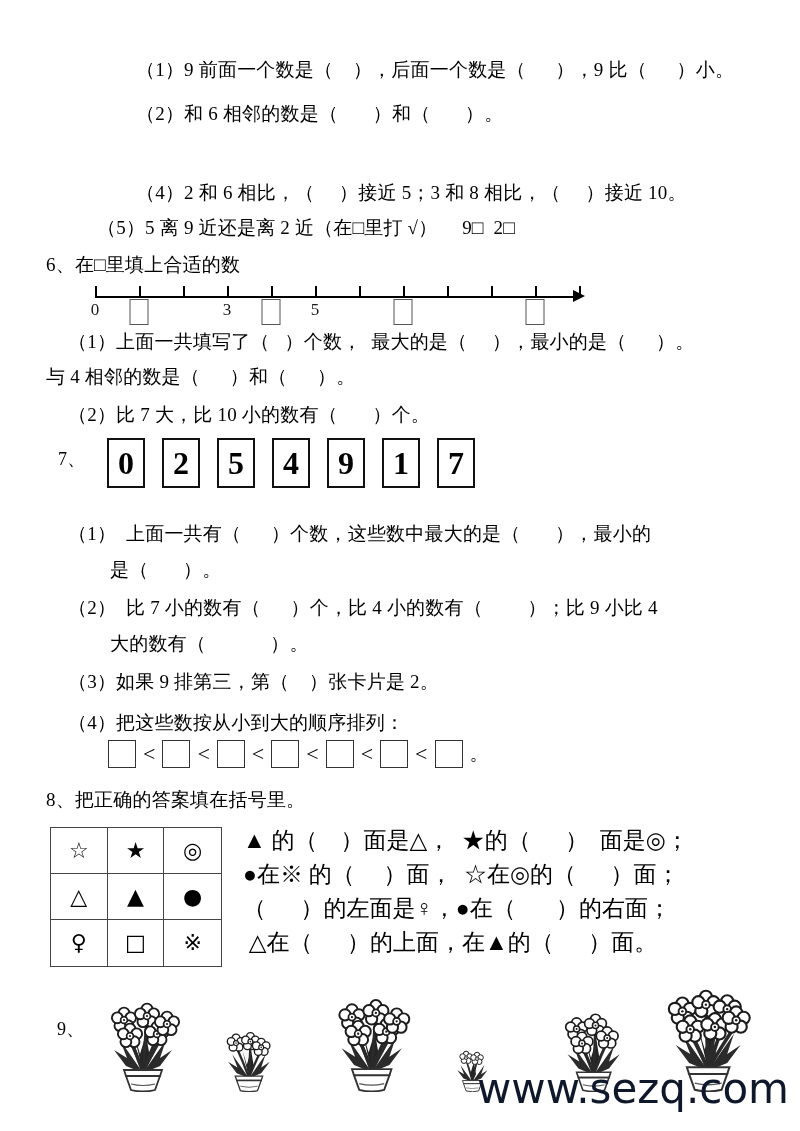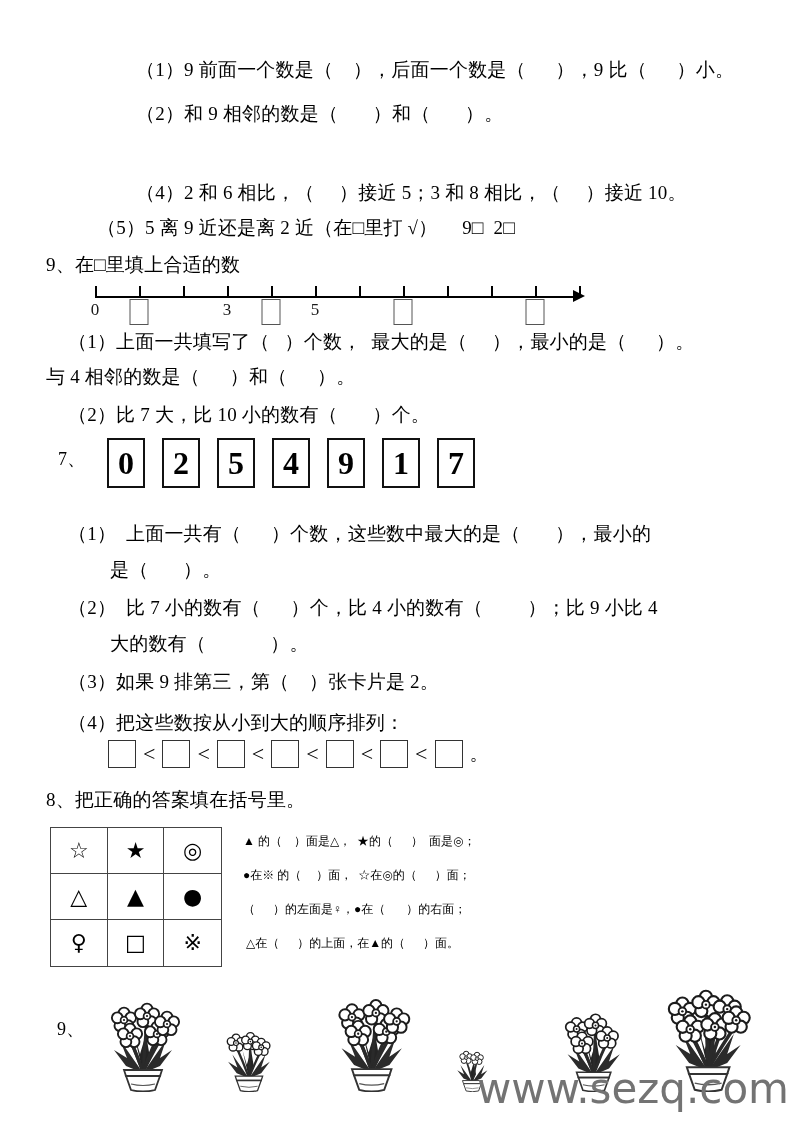--- a/index.html
+++ b/index.html
@@ -161,21 +161,21 @@
   .sym-cell:nth-child(3n) { border-right: none; }
   .sym-cell:nth-child(n+7) { border-bottom: none; }
 
   .sec8-text {
     position: absolute;
     left: 243px;
     top: 824px;
     width: 545px;
   }
   .sec8-line {
-    font-size: 12px;
+    font-size: 23px;
     line-height: 34px;
     white-space: pre;
   }
 
   
   .pots {
     position: absolute;
     left: 100px;
     top: 992px;
     width: 690px;
@@ -185,37 +185,37 @@
     position: absolute;
     bottom: 0;
   }
 
   
   .watermark {
     position: absolute;
     left: 477px;
     top: 1064px;
     font-size: 42px;
-    color: #737373;
+    color: #0f172a;
     font-family: "DejaVu Sans", sans-serif;
     letter-spacing: 0px;
     white-space: nowrap;
   }
 </style>
 </head>
 <body>
 
 <div class="page">
 
   <div class="qline abs indent-1" style="top:60px;left:68px;">（1）9 前面一个数是（    ），后面一个数是（      ），9 比（      ）小。</div>
-  <div class="qline abs indent-1" style="top:104px;left:68px;">（2）和 9 相邻的数是（       ）和（       ）。</div>
+  <div class="qline abs indent-1" style="top:104px;left:68px;">（2）和 6 相邻的数是（       ）和（       ）。</div>
   <div class="qline abs indent-1" style="top:183px;left:68px;">（4）2 和 6 相比，（     ）接近 5；3 和 8 相比，（     ）接近 10。</div>
   <div class="qline abs indent-1" style="top:218px;left:68px;margin-left:29px;">（5）5 离 9 近还是离 2 近（在□里打 √）     9□  2□</div>
 
-  <div class="qline abs" style="top:255px;left:46px;">9、在□里填上合适的数</div>
+  <div class="qline abs" style="top:255px;left:46px;">6、在□里填上合适的数</div>
 
   <div class="numline-wrap">
     <div class="axis"></div>
     <div class="arrow-head"></div>
     <div id="nl-ticks">
         <div class="tick" style="left: 0px;"></div>
         <div class="tick" style="left: 44px;"></div>
         <div class="tick" style="left: 88px;"></div>
         <div class="tick" style="left: 132px;"></div>
         <div class="tick" style="left: 176px;"></div>

